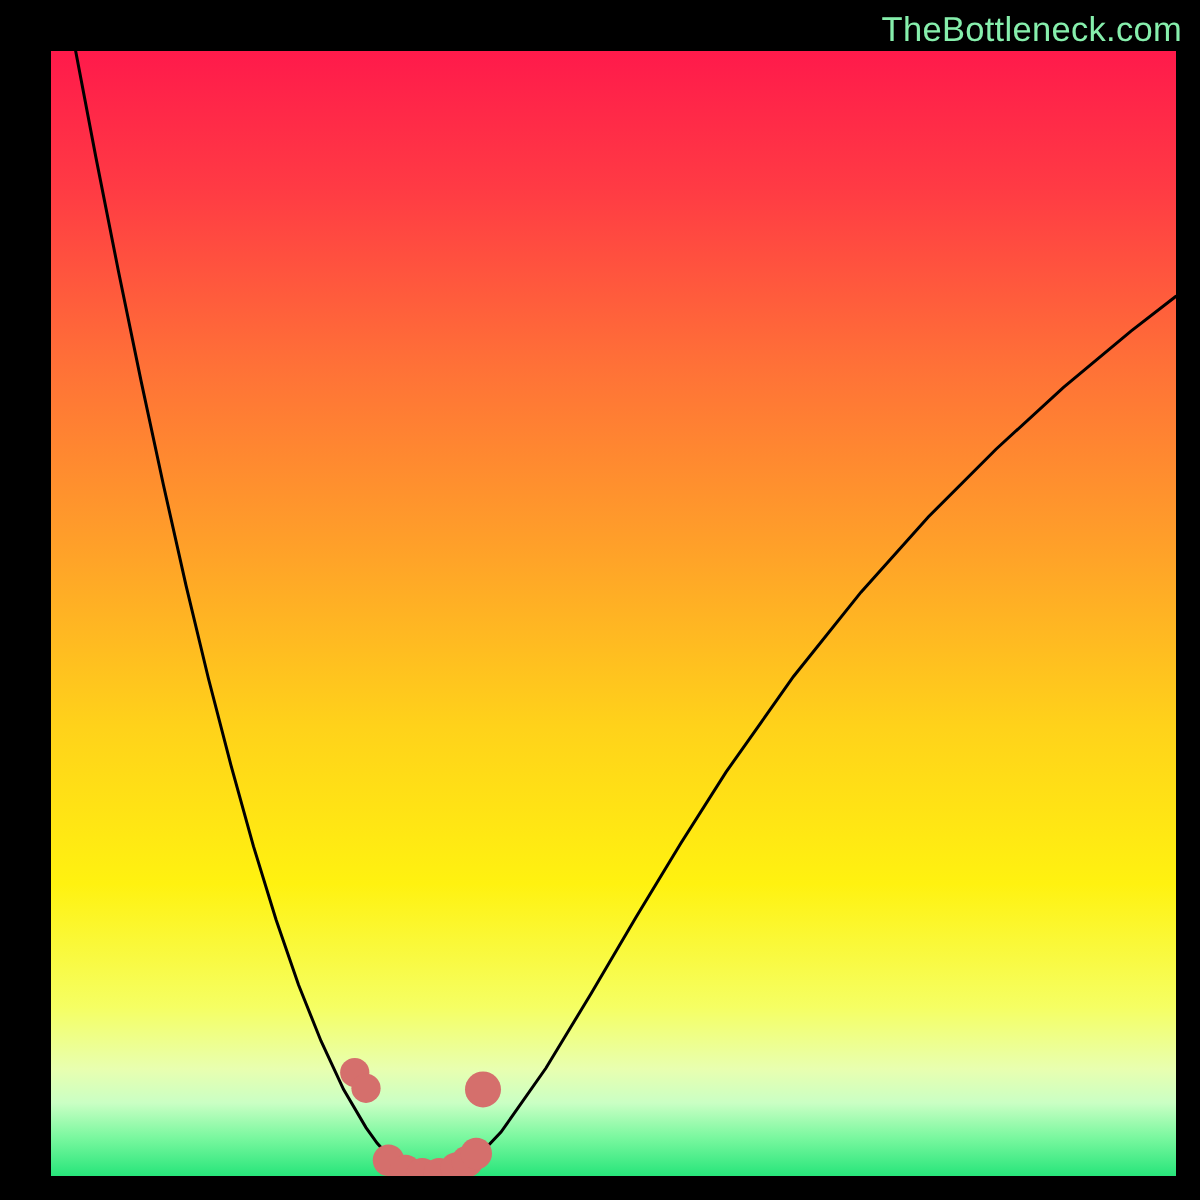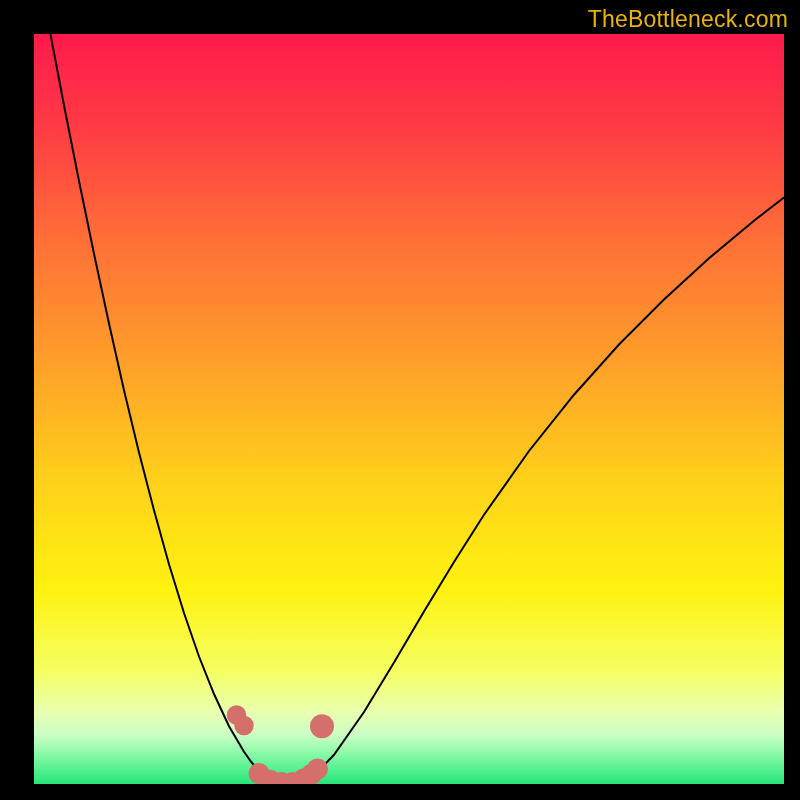--- a/index.html
+++ b/index.html
@@ -27,21 +27,21 @@
   }
   .plot svg {
     display: block;
     width: 100%;
     height: 100%;
   }
   .watermark {
     position: absolute;
     top: 6px;
     right: 12px;
-    color: #eab308;
+    color: #86efac;
     font-size: 23px;
     font-weight: 500;
     letter-spacing: 0.2px;
     user-select: none;
   }
 </style>
 </head>
 <body>
 
 <div class="frame">

